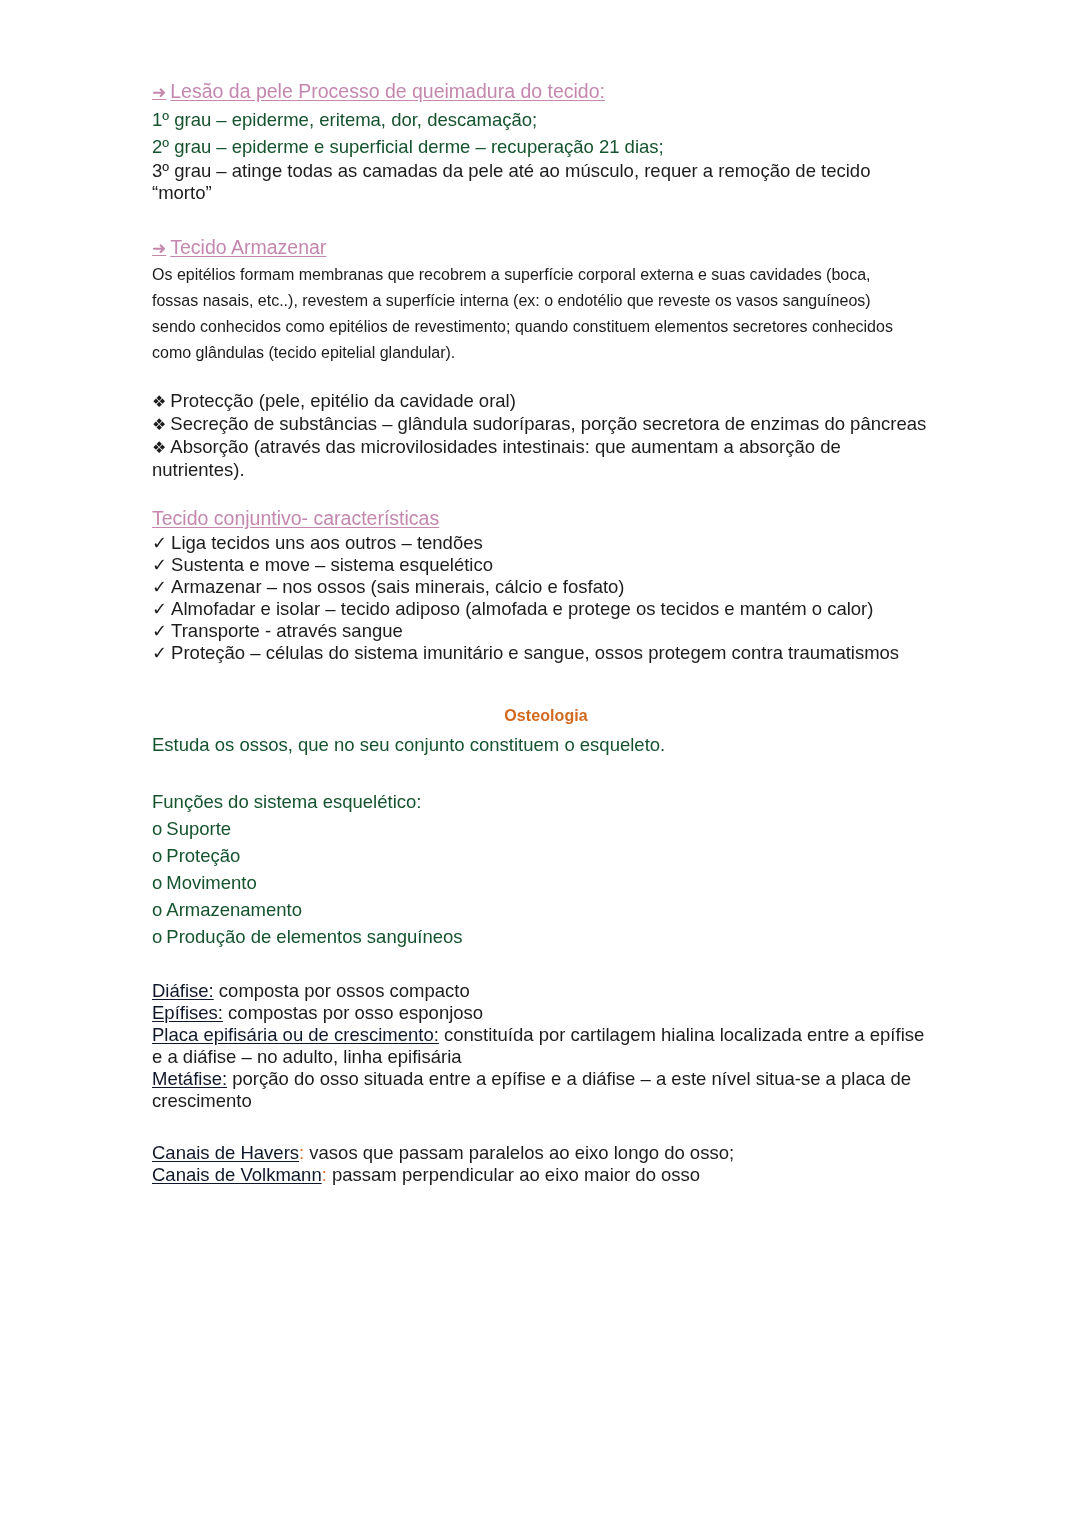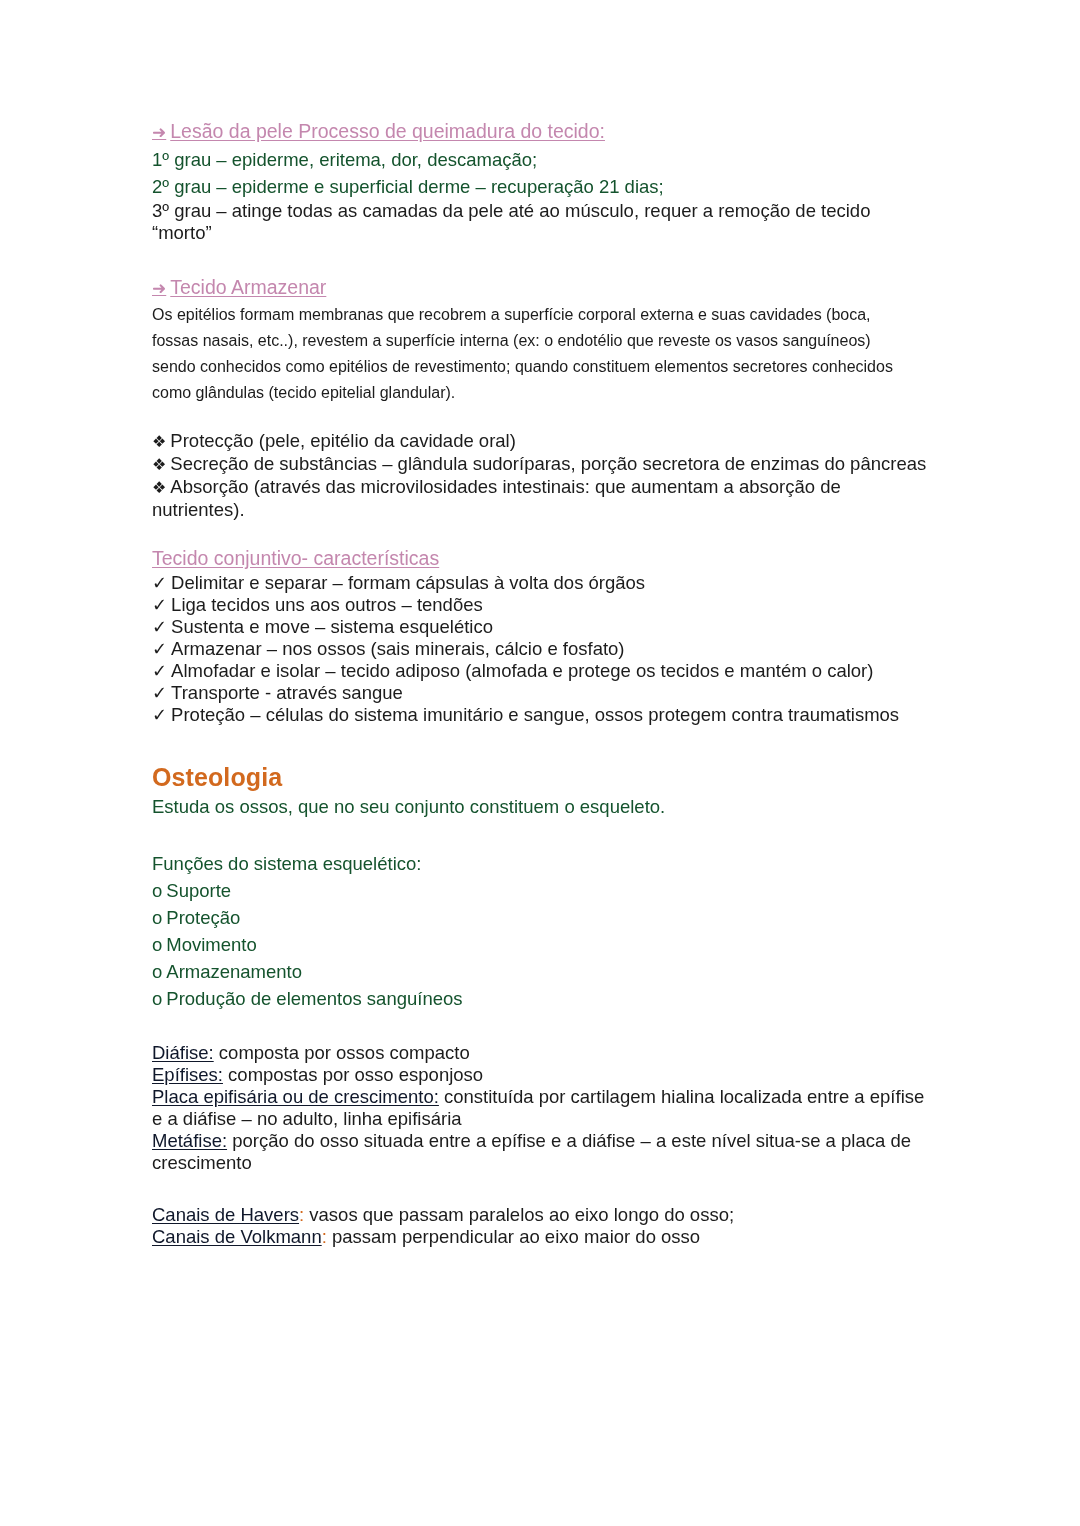--- a/index.html
+++ b/index.html
@@ -13,21 +13,21 @@
     font-family: "Liberation Sans", sans-serif;
     color: #1a1a1a;
     overflow: hidden;
   }
   .page {
     position: relative;
     width: 1080px;
     height: 1436px;
     background: #ffffff;
     box-sizing: border-box;
-    padding: 118px 140px 0 152px;
+    padding: 78px 140px 0 152px;
   }
   .block { margin: 0; padding: 0; }
 
   
   .head-pink {
     color: #c487ae;
     font-size: 19.5px;
     line-height: 27px;
     white-space: nowrap;
   }
@@ -37,24 +37,25 @@
   }
   .head-pink .arrow-icon {
     display: inline-block;
     font-size: 17px;
     color: #c487ae;
     margin-right: 4px;
     text-decoration: underline;
   }
   .head-orange {
     color: #d2691e;
-    font-size: 25px;
+    font-size: 16px;
     font-weight: bold;
     line-height: 31px;
     letter-spacing: .1px;
+    text-align: center;
   }
 
   
   .line {
     font-size: 18.5px;
     line-height: 27px;
     color: #14532d;
   }
   .para {
     font-size: 16px;
@@ -121,23 +122,20 @@
     </div>
   </div>
 
   <div class="gap-md"></div>
 
   <div class="block">
     <div class="head-pink">
       <span class="htext">Tecido conjuntivo- características</span>
     </div>
     <div class="wrapline">
-      <span class="bullet-glyph bullet-check">✓</span><span>Delimitar e separar – formam cápsulas à volta dos órgãos</span>
-    </div>
-    <div class="wrapline">
       <span class="bullet-glyph bullet-check">✓</span><span>Liga tecidos uns aos outros – tendões</span>
     </div>
     <div class="wrapline">
       <span class="bullet-glyph bullet-check">✓</span><span>Sustenta e move – sistema esquelético</span>
     </div>
     <div class="wrapline">
       <span class="bullet-glyph bullet-check">✓</span><span>Armazenar – nos ossos (sais minerais, cálcio e fosfato)</span>
     </div>
     <div class="wrapline">
       <span class="bullet-glyph bullet-check">✓</span><span>Almofadar e isolar – tecido adiposo (almofada e protege os tecidos e mantém o calor)</span>

